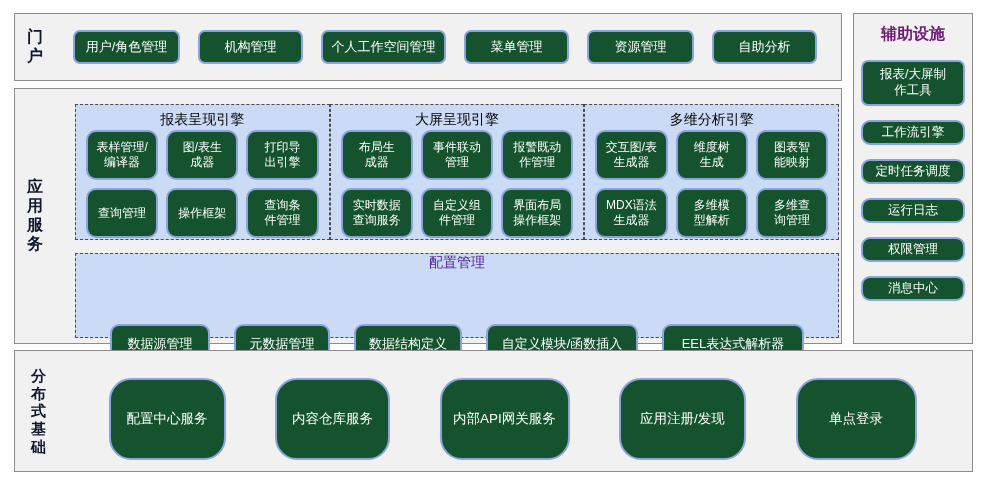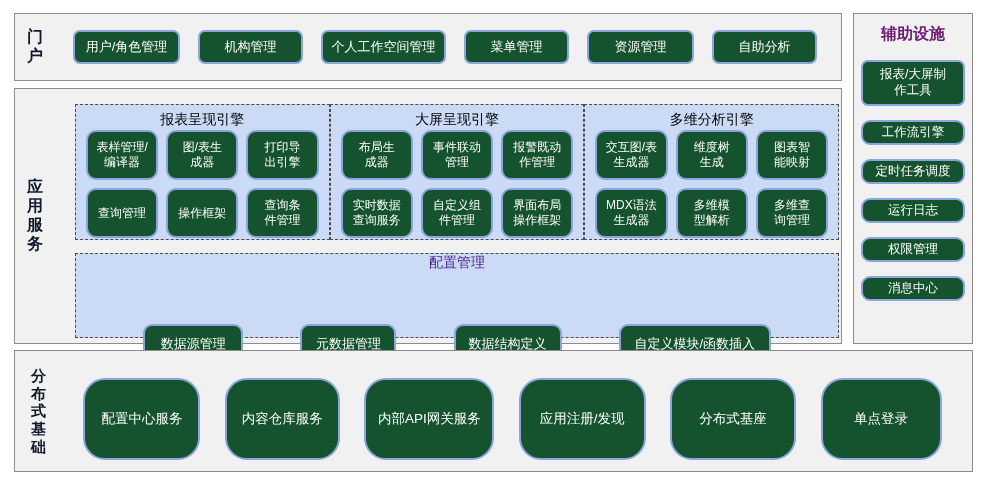--- a/index.html
+++ b/index.html
@@ -213,32 +213,32 @@
       </div>
     </div>
 
     <div class="config-panel">
       <div class="config-title">配置管理</div>
       <div class="config-row">
         <div class="btn" style="width:100px">数据源管理</div>
         <div class="btn" style="width:96px">元数据管理</div>
         <div class="btn" style="width:108px">数据结构定义</div>
         <div class="btn" style="width:152px">自定义模块/函数插入</div>
+        <div class="btn" style="width:142px">EEL表达式解析器</div>
       </div>
     </div>
   </div>
 
   <div id="foundation" class="section">
     <div class="v-label">分布式基础</div>
     <div class="row">
       <div class="btn" style="width:117px">配置中心服务</div>
       <div class="btn" style="width:115px">内容仓库服务</div>
       <div class="btn" style="width:130px">内部API网关服务</div>
       <div class="btn" style="width:127px">应用注册/发现</div>
-      <div class="btn" style="width:126px">分布式基座</div>
       <div class="btn" style="width:121px">单点登录</div>
     </div>
   </div>
 
   <div id="aux" class="section">
     <div class="col">
       <div class="aux-title">辅助设施</div>
       <div class="btn tall">报表/大屏制
 作工具</div>
       <div class="btn">工作流引擎</div>

